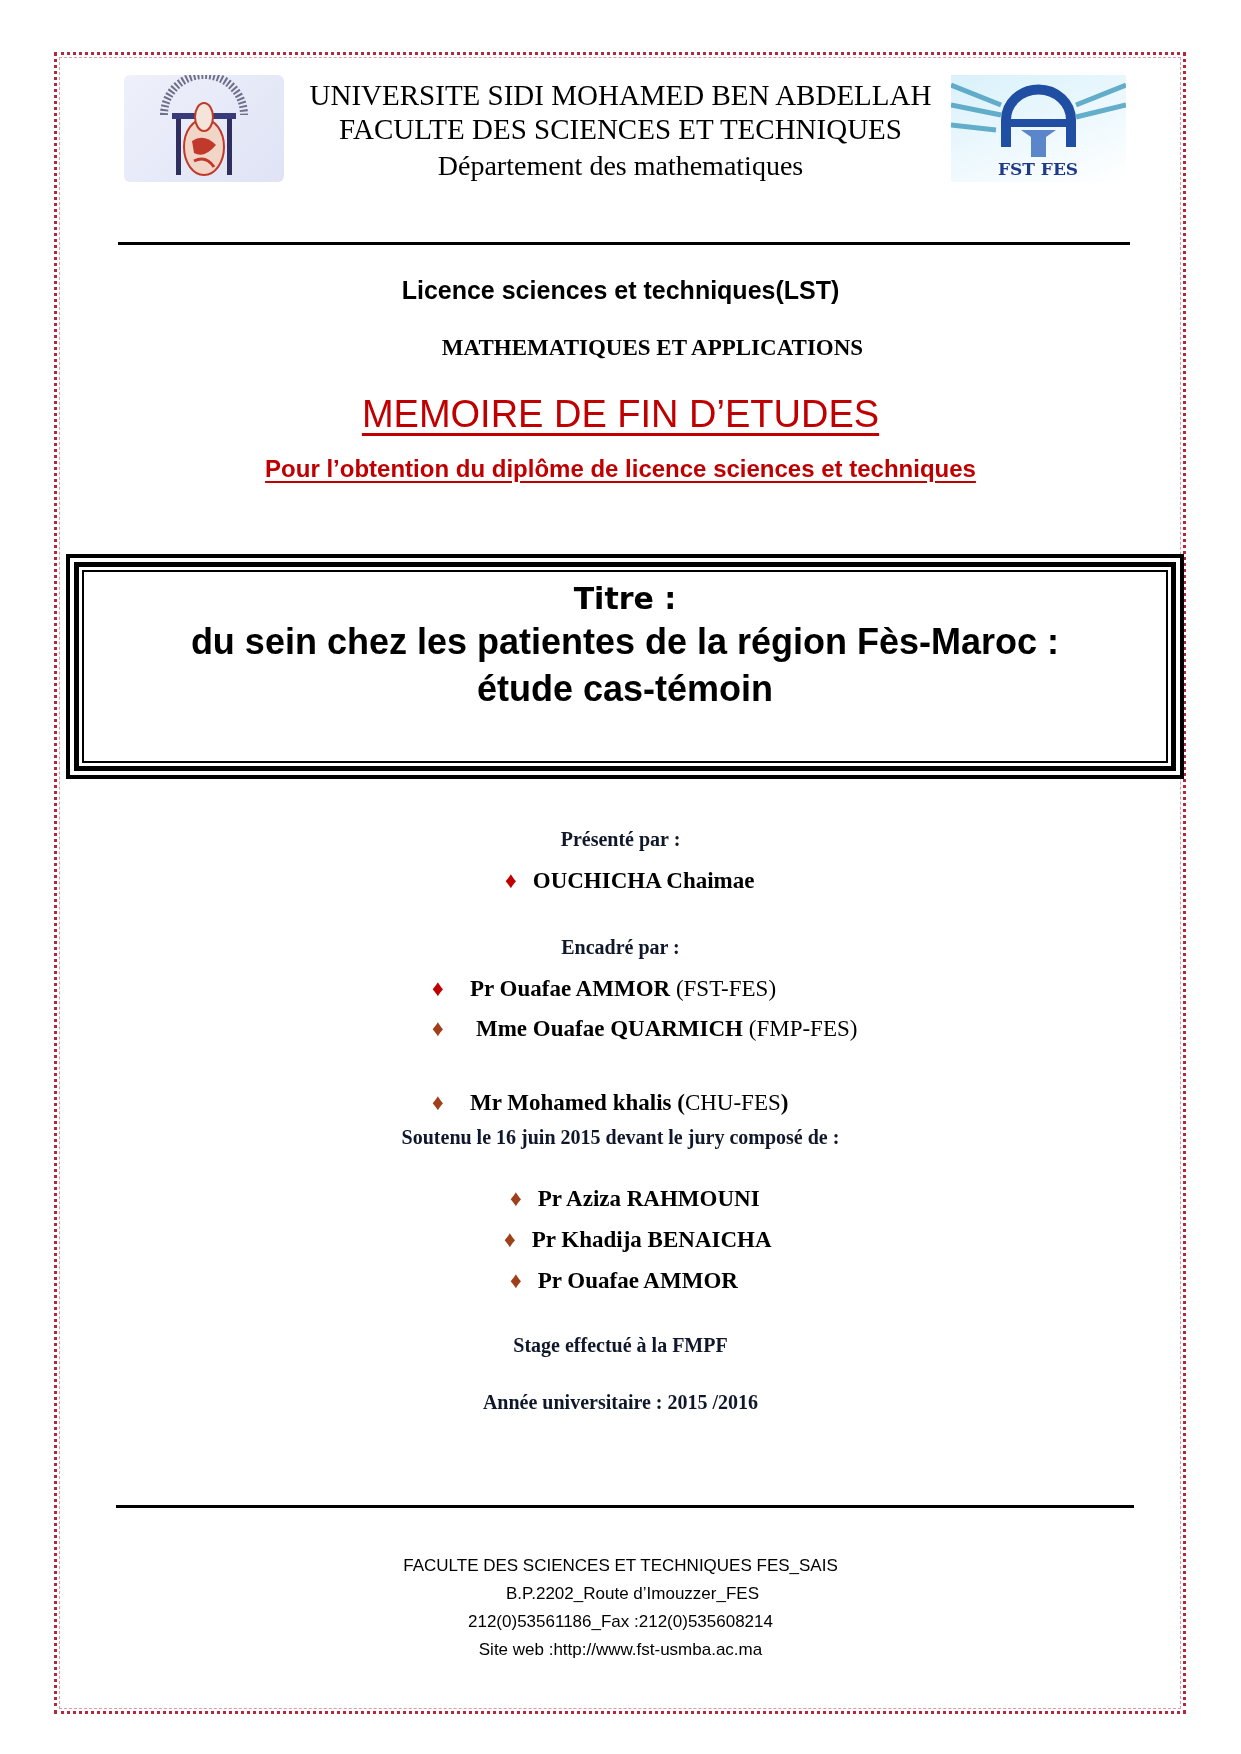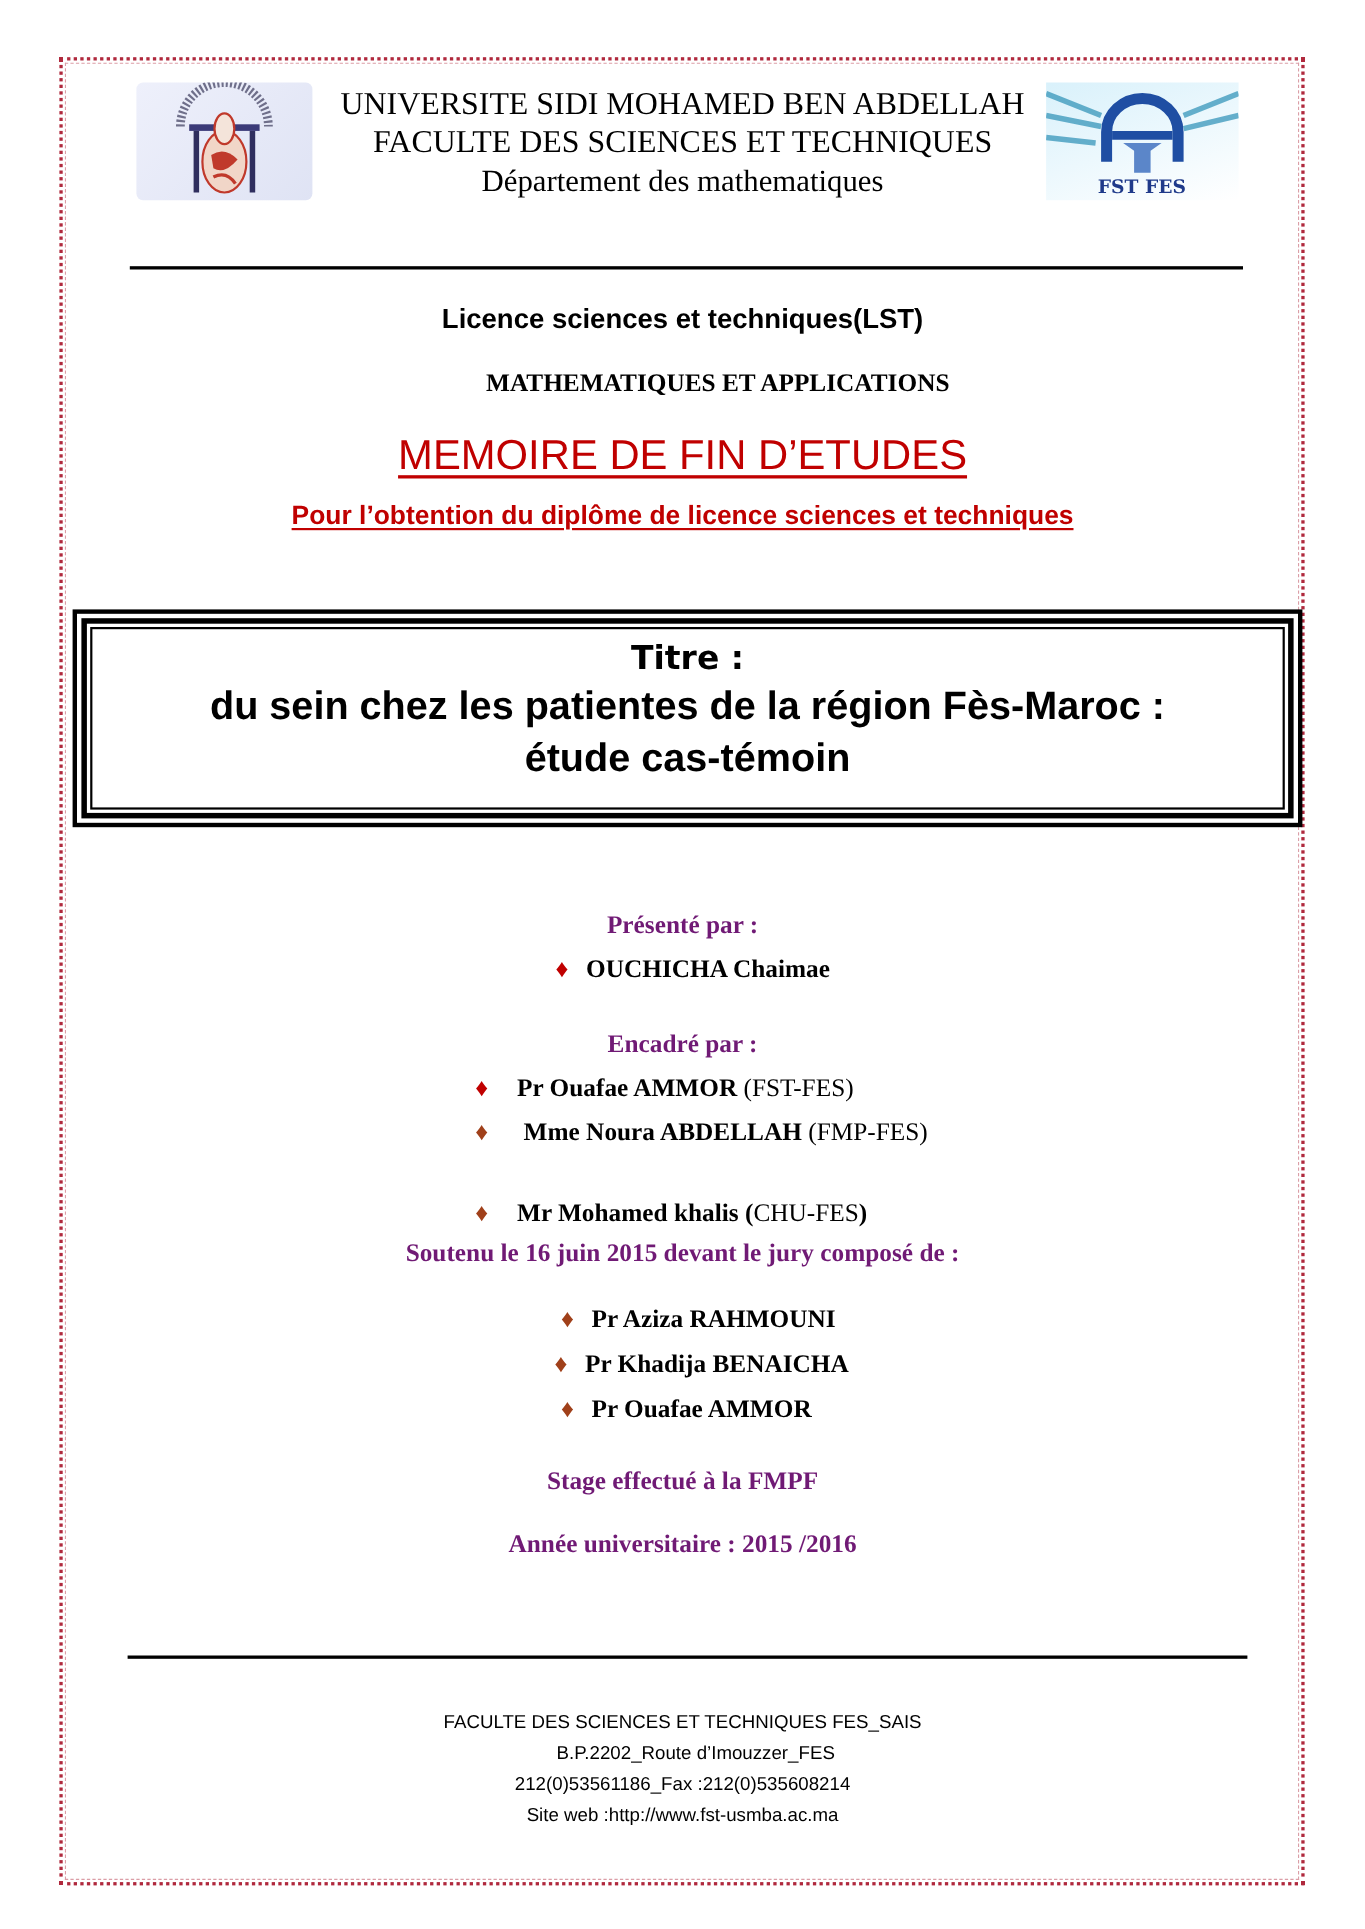--- a/index.html
+++ b/index.html
@@ -9,26 +9,26 @@
   .frame::after { content:""; position:absolute; inset:2px; border:1px dashed rgba(176,41,61,0.45); }
   .logo-left { position:absolute; left:124px; top:75px; width:160px; height:107px; background:linear-gradient(135deg,#eef0fb,#dfe3f4); border-radius:6px; }
   .logo-right { position:absolute; left:951px; top:75px; width:175px; height:107px; background:linear-gradient(160deg,#d9f1fb,#ffffff); }
   .center { position:absolute; left:0; width:1241px; text-align:center; }
   .hdr { font-size:29px; line-height:34px; }
   .rule { position:absolute; height:3px; background:#000; }
   .lst { font-family:"Liberation Sans", sans-serif; font-weight:bold; font-size:25px; }
   .math { font-weight:bold; font-size:23px; }
   .memoire { font-family:"Liberation Sans", sans-serif; color:#c00000; font-size:38px; text-decoration:underline; text-decoration-thickness:3px; text-underline-offset:6px; }
   .pour { font-family:"Liberation Sans", sans-serif; color:#c00000; font-size:24px; font-weight:bold; text-decoration:underline; text-underline-offset:4px; }
-  .titlebox { position:absolute; left:66px; top:554px; width:1118px; height:198px; border:4px solid #000; box-sizing:border-box; padding:4px; }
+  .titlebox { position:absolute; left:66px; top:554px; width:1118px; height:225px; border:4px solid #000; box-sizing:border-box; padding:4px; }
   .titlebox .b2 { border:5px solid #000; height:100%; box-sizing:border-box; padding:3px; }
   .titlebox .b3 { border:2px solid #000; height:100%; box-sizing:border-box; text-align:center; font-family:"Liberation Sans", sans-serif; font-weight:bold; }
   .titre-label { font-family:"DejaVu Sans", sans-serif; font-weight:bold; font-size:30px; padding-top:8px; line-height:38px; }
   .titre-text { font-size:36px; line-height:47px; }
-  .red { color:#701a75; font-weight:bold; font-size:23px; }
+  .red { color:#0f172a; font-weight:bold; font-size:20px; }
   .person { font-weight:bold; font-size:23px; position:absolute; white-space:nowrap; }
   .person .aff { font-weight:normal; }
   .dia { display:inline-block; width:22px; }
   .dia-red { color:#c00000; }
   .dia-brown { color:#a0401a; }
   .footer { font-family:"Liberation Sans", sans-serif; font-size:17px; line-height:28px; }
 </style>
 </head>
 <body>
 
@@ -89,21 +89,21 @@
 <div class="person" style="left:505px; top:868px;">
   <span class="dia dia-red">♦</span>
   <span>OUCHICHA Chaimae</span>
 </div>
 
 <div class="center red" style="top:936px;">Encadré par :</div>
 <div class="person" style="left:432px; top:976px;">
   <span class="dia dia-red" style="width:38px;">♦</span><span>Pr Ouafae AMMOR</span><span class="aff"> (FST-FES)</span>
 </div>
 <div class="person" style="left:432px; top:1016px;">
-  <span class="dia dia-brown" style="width:44px;">♦</span><span>Mme Noura ABDELLAH</span><span class="aff"> (FMP-FES)</span>
+  <span class="dia dia-brown" style="width:44px;">♦</span><span>Mme Ouafae QUARMICH</span><span class="aff"> (FMP-FES)</span>
 </div>
 <div class="person" style="left:432px; top:1056px;margin-top:34px;">
   <span class="dia dia-brown" style="width:38px;">♦</span><span>Mr Mohamed khalis (</span><span class="aff">CHU-FES</span><span>)</span>
 </div>
 
 <div class="center red" style="top:1126px;">Soutenu le 16 juin 2015 devant le jury composé de :</div>
 <div class="person" style="left:510px; top:1186px;">
   <span class="dia dia-brown">♦</span>
   <span>Pr Aziza RAHMOUNI</span>
 </div>

